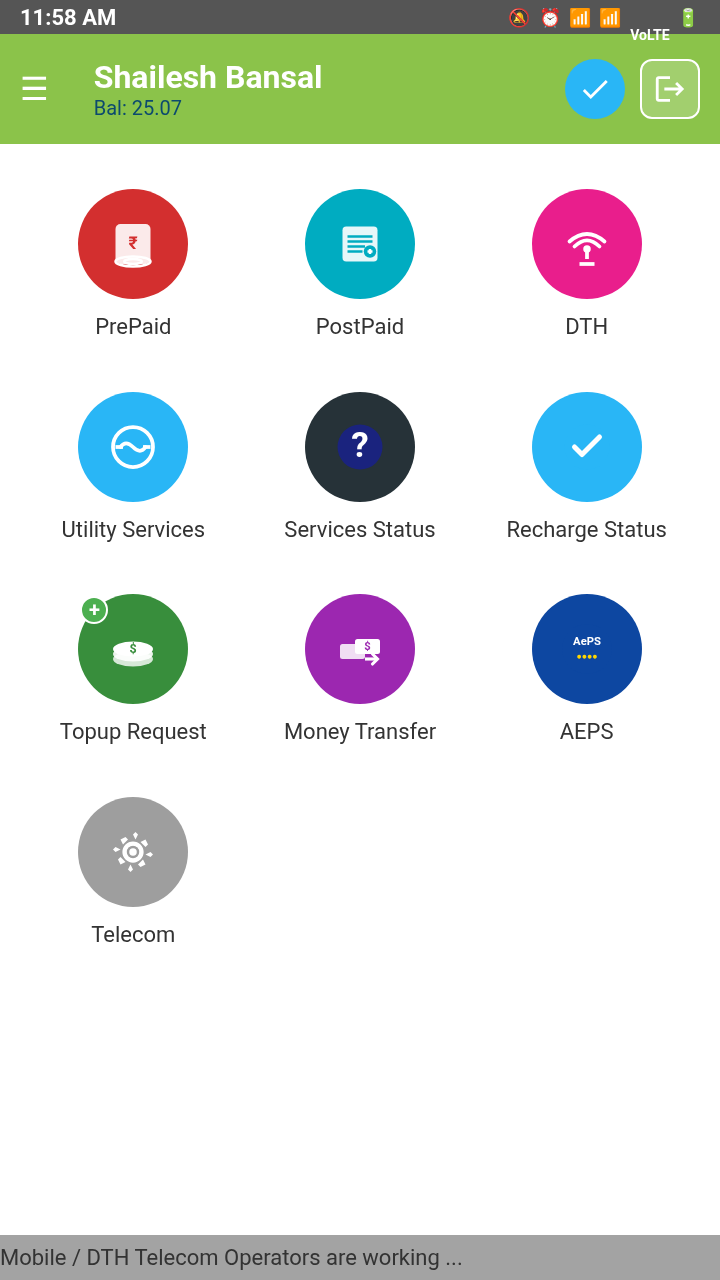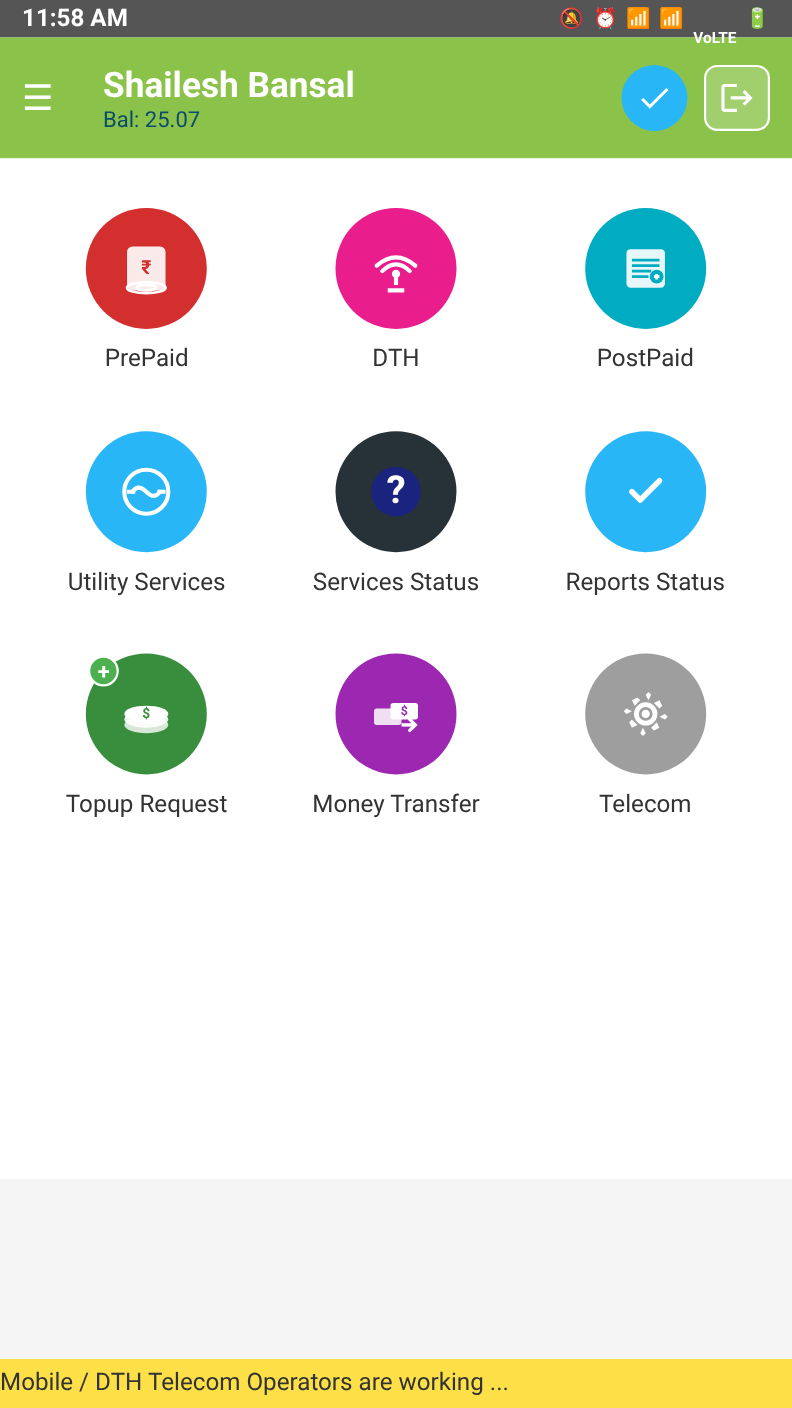--- a/index.html
+++ b/index.html
@@ -138,21 +138,21 @@
     .ic-money { background: #9c27b0; }
     .ic-aeps { background: #0d47a1; }
     .ic-settings { background: #9e9e9e; }
     .ic-reports { background: #00838f; }
 
     
     .ticker {
       position: fixed;
       bottom: 0;
       width: 720px;
-      background: #fde047;
+      background: #a3a3a3;
       color: #333;
       font-size: 22px;
       padding: 10px 0;
       overflow: hidden;
       white-space: nowrap;
     }
     .ticker-text {
       display: inline-block;
       animation: ticker 15s linear infinite;
     }
@@ -231,49 +231,49 @@
         <rect x="10" y="8" width="28" height="32" rx="4" fill="white" opacity="0.9"></rect>
         <text x="24" y="28" text-anchor="middle" font-size="14" fill="#d32f2f" font-weight="bold">₹</text>
         <ellipse cx="24" cy="38" rx="14" ry="4" fill="none" stroke="white" stroke-width="2"></ellipse>
         <ellipse cx="24" cy="38" rx="7" ry="2" fill="none" stroke="white" stroke-width="2"></ellipse>
       </svg>
     </div>
     <span class="icon-label">PrePaid</span>
   </div>
 
   <div class="grid-item">
-    <div class="icon-circle ic-dth">
-      <svg class="icon-svg" viewBox="0 0 48 48">
-        <path d="M24 36 L24 28" stroke="white" stroke-width="3" fill="none"></path>
-        <path d="M18 40 L30 40" stroke="white" stroke-width="3" fill="none"></path>
-        <path d="M10 22 Q24 10 38 22" stroke="white" stroke-width="3" fill="none" stroke-linecap="round"></path>
-        <path d="M14 26 Q24 16 34 26" stroke="white" stroke-width="3" fill="none" stroke-linecap="round"></path>
-        <circle cx="24" cy="28" r="3" fill="white"></circle>
-      </svg>
-    </div>
-    <span class="icon-label">DTH</span>
-  </div>
-
-  <div class="grid-item">
     <div class="icon-circle ic-postpaid">
       <svg class="icon-svg" viewBox="0 0 48 48">
         <rect x="10" y="10" width="28" height="28" rx="3" fill="white" opacity="0.9"></rect>
         <line x1="14" y1="18" x2="34" y2="18" stroke="#00acc1" stroke-width="2"></line>
         <line x1="14" y1="22" x2="34" y2="22" stroke="#00acc1" stroke-width="2"></line>
         <line x1="14" y1="26" x2="28" y2="26" stroke="#00acc1" stroke-width="2"></line>
         <line x1="14" y1="30" x2="26" y2="30" stroke="#00acc1" stroke-width="2"></line>
         <circle cx="32" cy="30" r="5" fill="#00acc1"></circle>
         <line x1="30" y1="30" x2="34" y2="30" stroke="white" stroke-width="2"></line>
         <line x1="32" y1="28" x2="32" y2="32" stroke="white" stroke-width="2"></line>
       </svg>
     </div>
     <span class="icon-label">PostPaid</span>
   </div>
 
   <div class="grid-item">
+    <div class="icon-circle ic-dth">
+      <svg class="icon-svg" viewBox="0 0 48 48">
+        <path d="M24 36 L24 28" stroke="white" stroke-width="3" fill="none"></path>
+        <path d="M18 40 L30 40" stroke="white" stroke-width="3" fill="none"></path>
+        <path d="M10 22 Q24 10 38 22" stroke="white" stroke-width="3" fill="none" stroke-linecap="round"></path>
+        <path d="M14 26 Q24 16 34 26" stroke="white" stroke-width="3" fill="none" stroke-linecap="round"></path>
+        <circle cx="24" cy="28" r="3" fill="white"></circle>
+      </svg>
+    </div>
+    <span class="icon-label">DTH</span>
+  </div>
+
+  <div class="grid-item">
     <div class="icon-circle ic-utility">
       <svg class="icon-svg" viewBox="0 0 48 48">
         <circle cx="24" cy="24" r="16" stroke="white" stroke-width="3" fill="none"></circle>
         <path d="M14 24 Q18 18 24 24 Q30 30 34 24" stroke="white" stroke-width="3" fill="none" stroke-linecap="round"></path>
         <line x1="10" y1="24" x2="16" y2="24" stroke="white" stroke-width="3"></line>
         <line x1="32" y1="24" x2="38" y2="24" stroke="white" stroke-width="3"></line>
       </svg>
     </div>
     <span class="icon-label">Utility Services</span>
   </div>
@@ -289,21 +289,21 @@
     <span class="icon-label">Services Status</span>
   </div>
 
   <div class="grid-item">
     <div class="icon-circle ic-recharge">
       <svg class="icon-svg" viewBox="0 0 48 48">
         <circle cx="24" cy="24" r="18" fill="#29b6f6"></circle>
         <path d="M14 24 L20 30 L34 16" stroke="white" stroke-width="4" fill="none" stroke-linecap="round" stroke-linejoin="round"></path>
       </svg>
     </div>
-    <span class="icon-label">Reports Status</span>
+    <span class="icon-label">Recharge Status</span>
   </div>
 
   <div class="grid-item">
     <div class="icon-circle ic-topup">
       <div class="plus-badge">+</div>
       <svg class="icon-svg" viewBox="0 0 48 48">
 
         <ellipse cx="24" cy="32" rx="16" ry="6" fill="white" opacity="0.8"></ellipse>
         <ellipse cx="24" cy="28" rx="16" ry="6" fill="white" opacity="0.9"></ellipse>
         <ellipse cx="24" cy="24" rx="16" ry="6" fill="white"></ellipse>
@@ -320,20 +320,30 @@
         <rect x="8" y="20" width="20" height="12" rx="2" fill="white" opacity="0.85"></rect>
         <rect x="20" y="16" width="20" height="12" rx="2" fill="white"></rect>
         <text x="30" y="25" text-anchor="middle" font-size="9" fill="#9c27b0" font-weight="bold">$</text>
         <path d="M34 28 L38 32 L34 36" stroke="white" stroke-width="2.5" fill="none" stroke-linecap="round"></path>
         <line x1="28" y1="32" x2="38" y2="32" stroke="white" stroke-width="2.5"></line>
       </svg>
     </div>
     <span class="icon-label">Money Transfer</span>
   </div>
 
+  <div class="grid-item">
+    <div class="icon-circle ic-aeps">
+      <svg class="icon-svg" viewBox="0 0 48 48">
+        <circle cx="24" cy="24" r="20" fill="#0d47a1"></circle>
+        <text x="24" y="21" text-anchor="middle" font-size="9" fill="white" font-weight="bold">AePS</text>
+        <text x="24" y="32" text-anchor="middle" font-size="7" fill="#ffd600">●●●●</text>
+      </svg>
+    </div>
+    <span class="icon-label">AEPS</span>
+  </div>
 
   <div class="grid-item">
     <div class="icon-circle ic-settings">
       <svg class="icon-svg" viewBox="0 0 48 48">
         <path d="M24 16 A8 8 0 0 1 24 32 A8 8 0 0 1 24 16" fill="white"></path>
         <circle cx="24" cy="24" r="5" fill="#9e9e9e"></circle>
         <path d="M24 10 L26 14 L28 10 L26 8 Z" fill="white"></path>
         <path d="M24 38 L22 34 L20 38 L22 40 Z" fill="white"></path>
         <path d="M10 24 L14 22 L10 20 L8 22 Z" fill="white"></path>
         <path d="M38 24 L34 26 L38 28 L40 26 Z" fill="white"></path>

